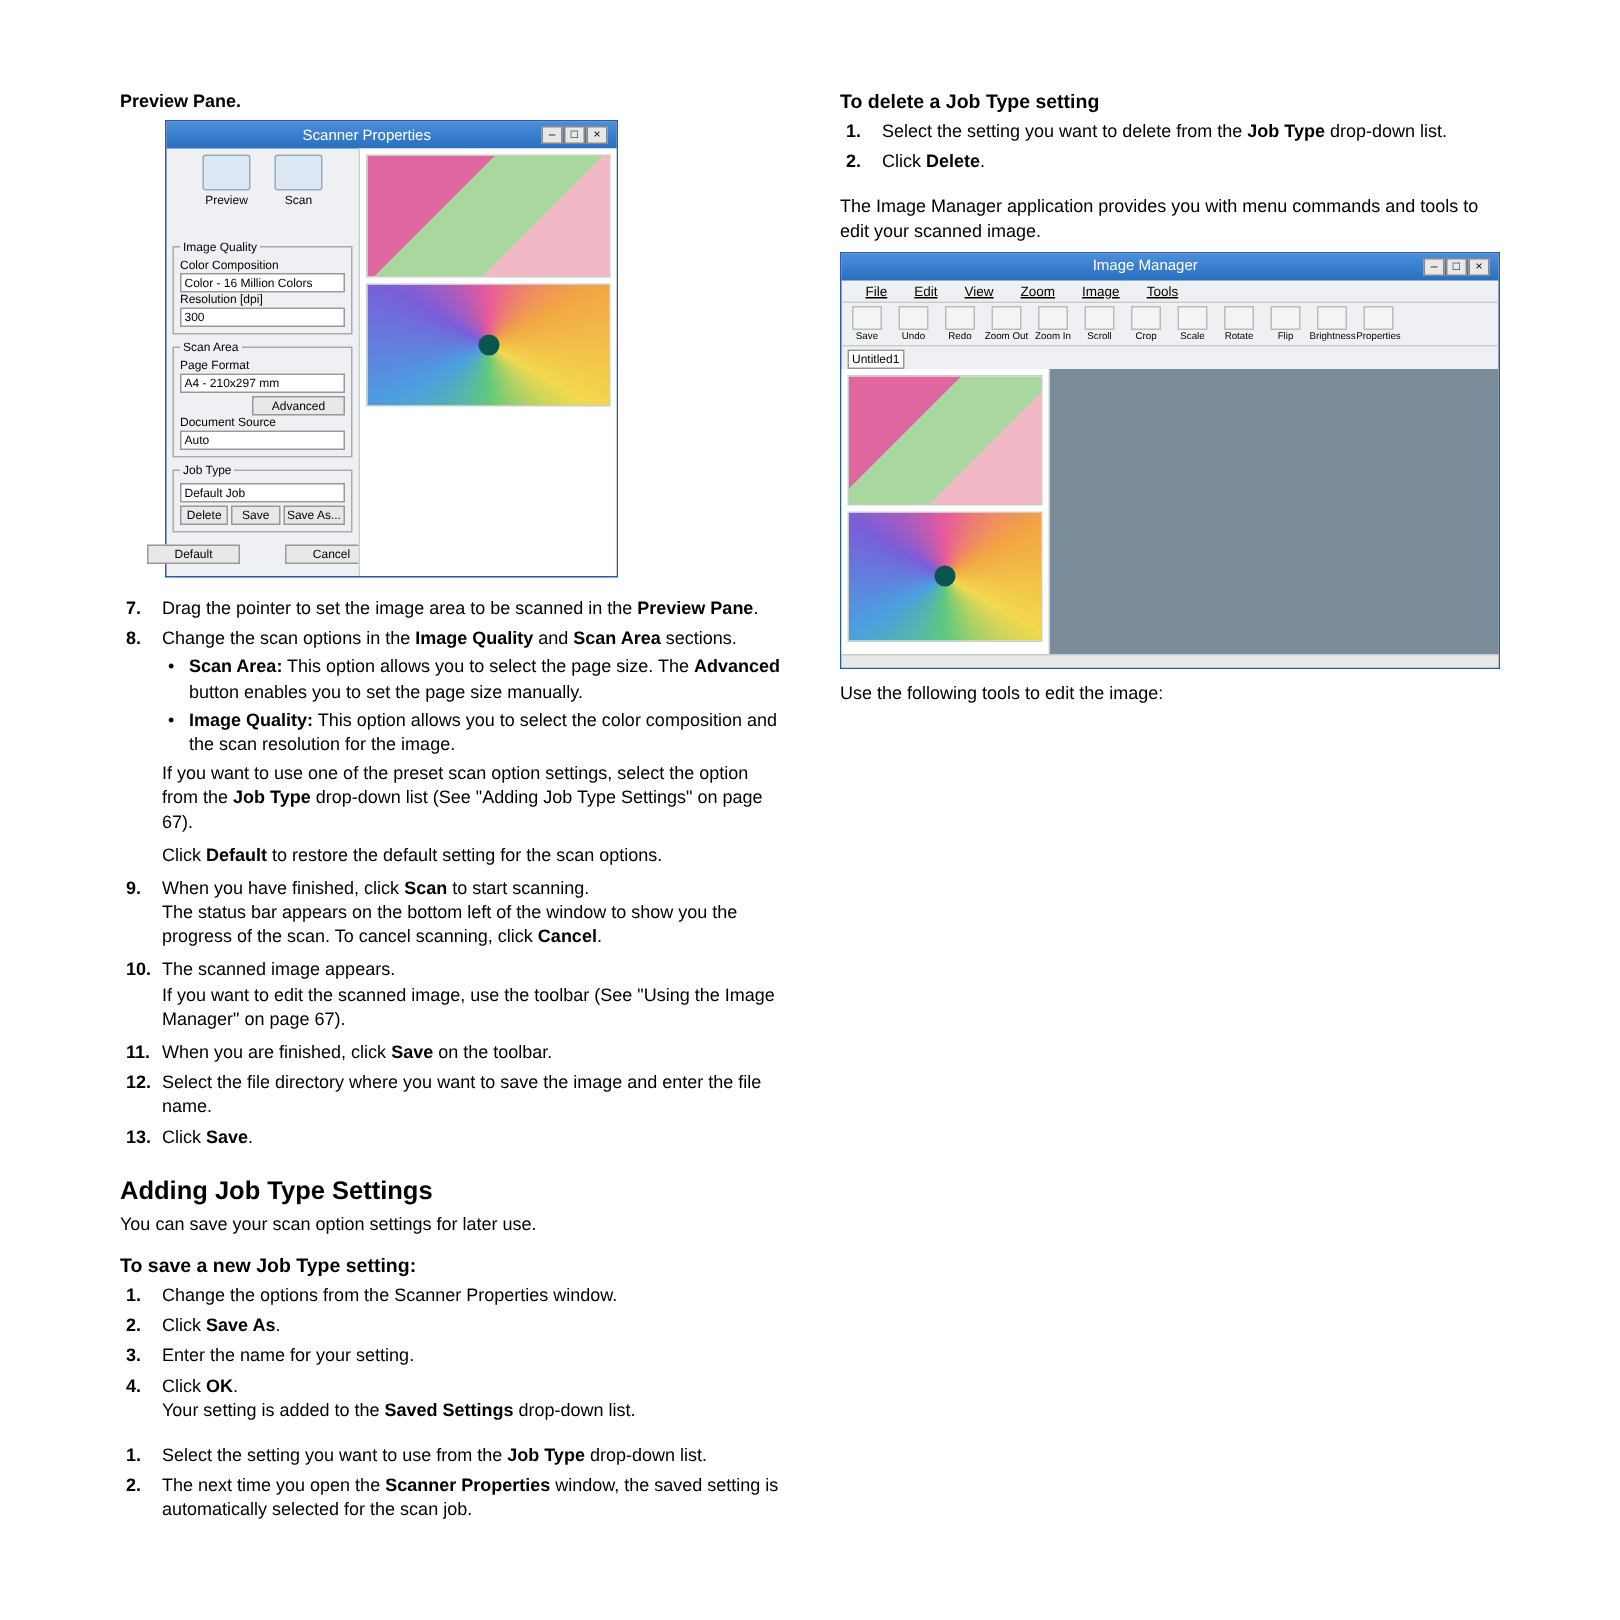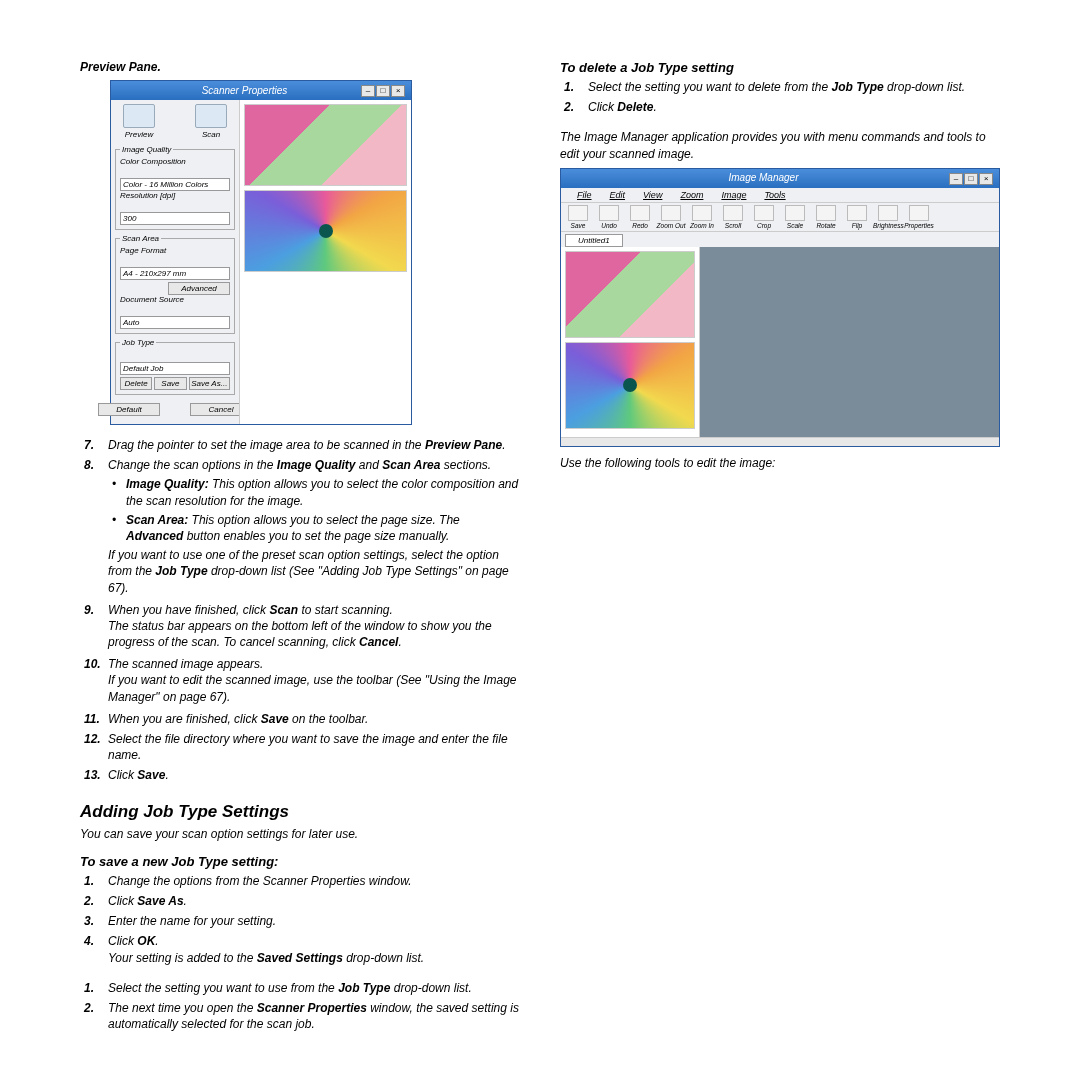--- a/index.html
+++ b/index.html
@@ -11,21 +11,20 @@
     width:1080px;
   }
   .page{
     display:flex;
     padding:60px 80px 40px 80px;
     gap:40px;
   }
   .col{
     flex:1;
     min-width:0;
-    font-style:italic;
   }
   .preview-label{
     font-weight:bold;
     margin-bottom:6px;
   }
   
   .scanner-window{
     width:300px;
     border:1px solid #2a5aa0;
     margin-bottom:12px;
@@ -59,22 +58,22 @@
     padding:4px;
   }
   .sw-right{
     flex:1;
     background:#fff;
     border-left:1px solid #ccc;
     padding:4px;
   }
   .bigbtns{
     display:flex;
-    justify-content:space-between;
-    margin-bottom:6px;
+    justify-content:center;
+    margin-bottom:22px;
   }
   .bigbtn{
     width:48px;
     text-align:center;
     font-size:8px;
   }
   .bigbtn .ic{
     width:30px;height:22px;
     margin:0 auto 2px auto;
     background:#dce8f4;
@@ -90,21 +89,21 @@
   fieldset legend{
     font-size:8px;
     padding:0 2px;
   }
   .sel{
     width:100%;
     border:1px solid #999;
     background:#fff;
     font-size:8px;
     padding:1px 2px;
-    margin-top:12px;
+    margin-top:1px;
     box-sizing:border-box;
   }
   .btnrow{
     display:flex;
     gap:2px;
     margin-top:2px;
   }
   .btn{
     flex:1;
     border:1px solid #999;
@@ -239,21 +238,21 @@
   }
   .im-thumbs .preview-img{height:85px;}
   .im-main{
     flex:1;
     background:#7a8b9a;
   }
   .im-tab{
     background:#fff;
     border:1px solid #999;
     display:inline-block;
-    padding:1px 12px;
+    padding:1px 2px;
     margin:2px 0 0 4px;
     font-size:8px;
     text-align:center;
   }
   .footer{
     text-align:center;
     font-size:12px;
     padding:30px 0 20px 0;
     color:#333;
   }
@@ -313,24 +312,25 @@
           <div class="preview-img"></div>
           <div class="preview-img flower"></div>
         </div>
       </div>
     </div>
 
     <ol class="steps">
       <li><span>Drag the pointer to set the image area to be scanned in the </span><b>Preview Pane</b>.</li>
       <li><span>Change the scan options in the </span><b>Image Quality</b><span> and </span><b>Scan Area</b><span> sections.</span>
         <ul class="sub">
+          <li><b>Scan Area:</b><span>  This option allows you to select the page size. The </span><b>Advanced</b><span> button enables you to set the page size manually.</span></li>
           <li><b>Image Quality:</b><span>  This option allows you to select the color composition and the scan resolution for the image.</span></li>
-          <li><b>Scan Area:</b><span>  This option allows you to select the page size. The </span><b>Advanced</b><span> button enables you to set the page size manually.</span></li>
         </ul>
         <div class="para"><span>If you want to use one of the preset scan option settings, select the option from the </span><b>Job Type</b><span> drop-down list (See "Adding Job Type Settings" on page 67).</span></div>
+        <div class="para"><span>Click </span><b>Default</b><span> to restore the default setting for the scan options.</span></div>
       </li>
       <li><span>When you have finished, click </span><b>Scan</b><span> to start scanning.</span>
         <div class="para"><span>The status bar appears on the bottom left of the window to show you the progress of the scan. To cancel scanning, click </span><b>Cancel</b>.</div>
       </li>
       <li><span>The scanned image appears.</span>
         <div class="para">If you want to edit the scanned image, use the toolbar (See "Using the Image Manager" on page 67).</div>
       </li>
       <li><span>When you are finished, click </span><b>Save</b><span> on the toolbar.</span></li>
       <li>Select the file directory where you want to save the image and enter the file name.</li>
       <li><span>Click </span><b>Save</b>.</li>

